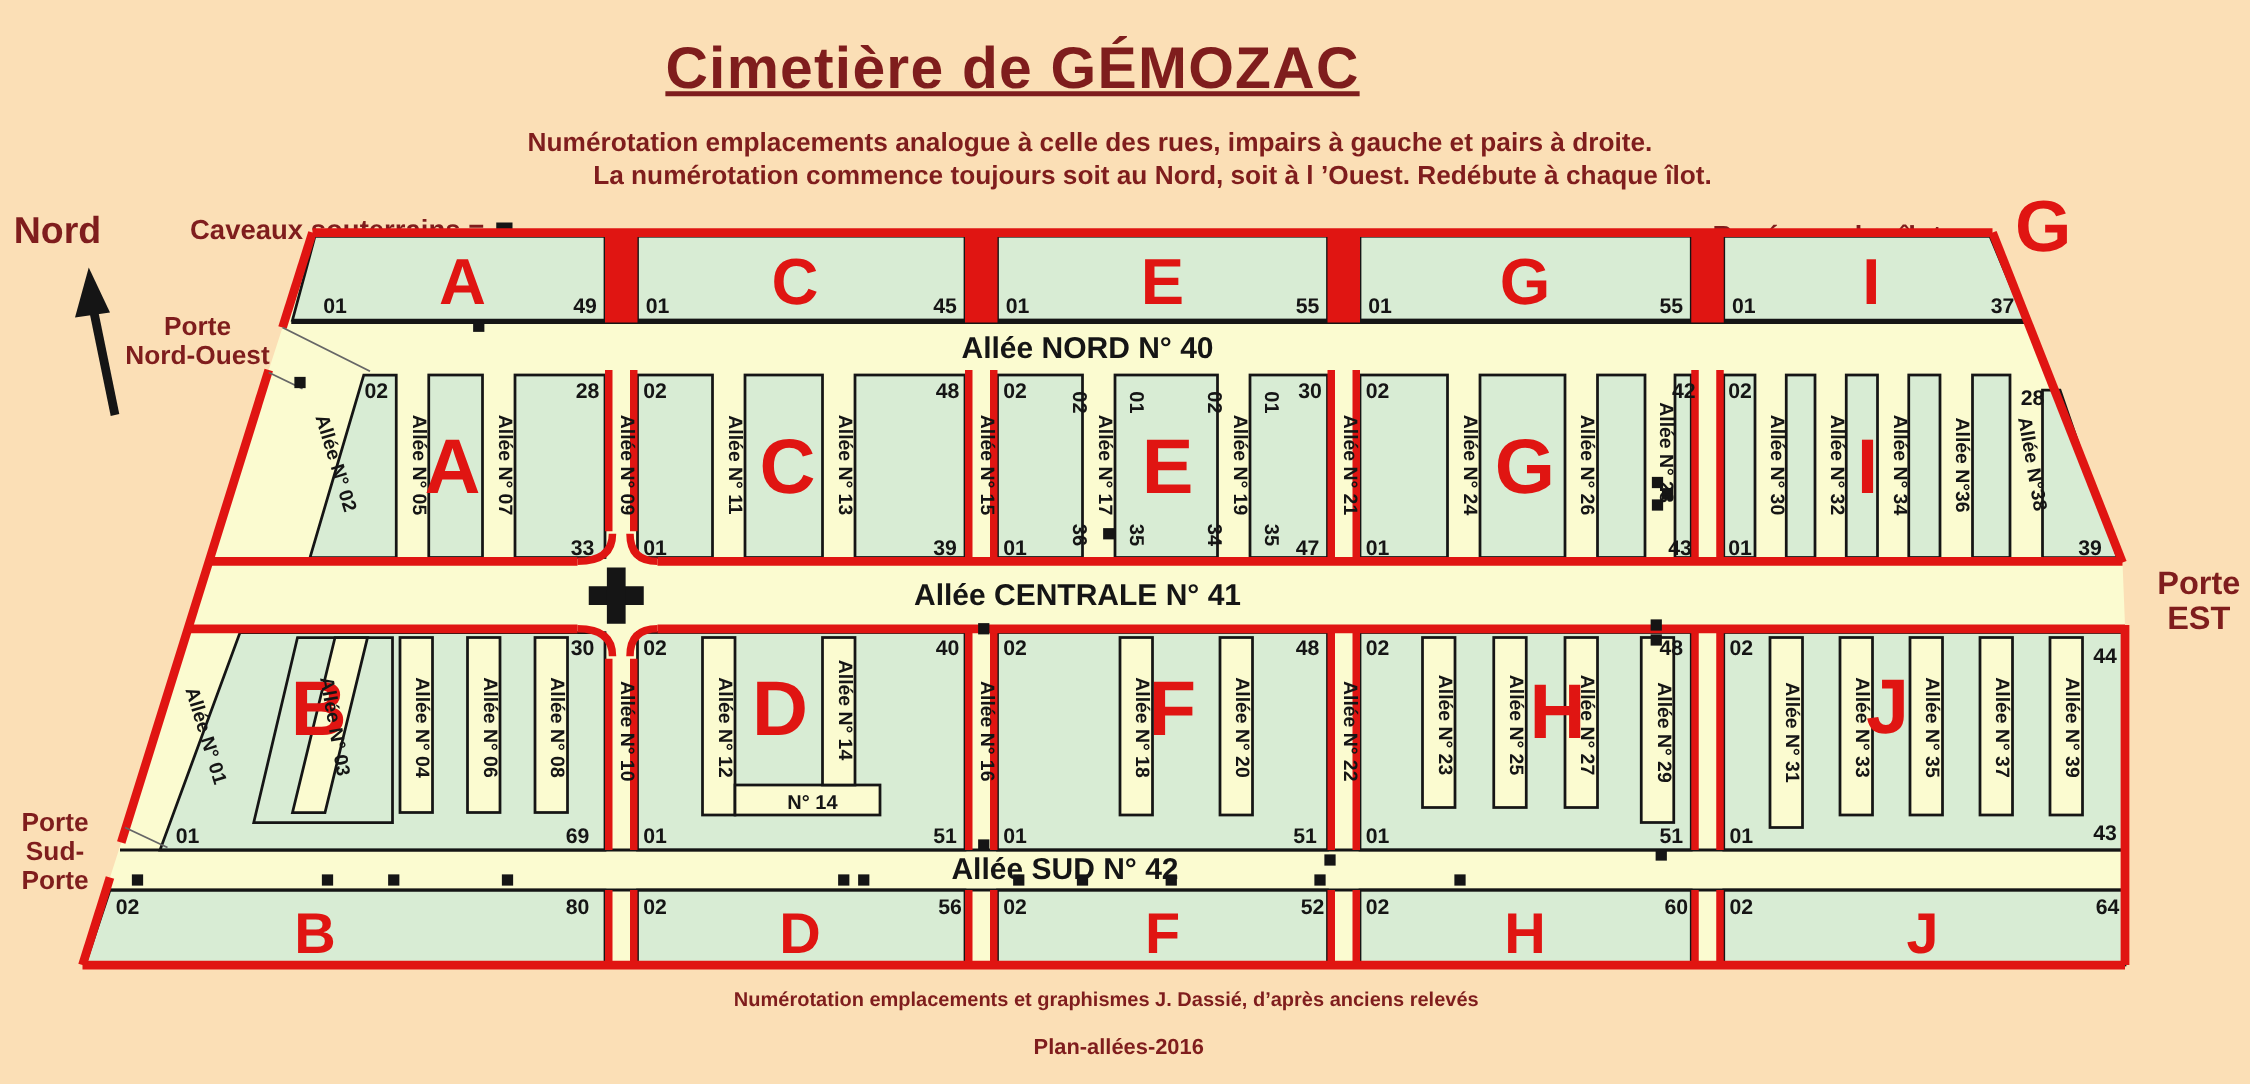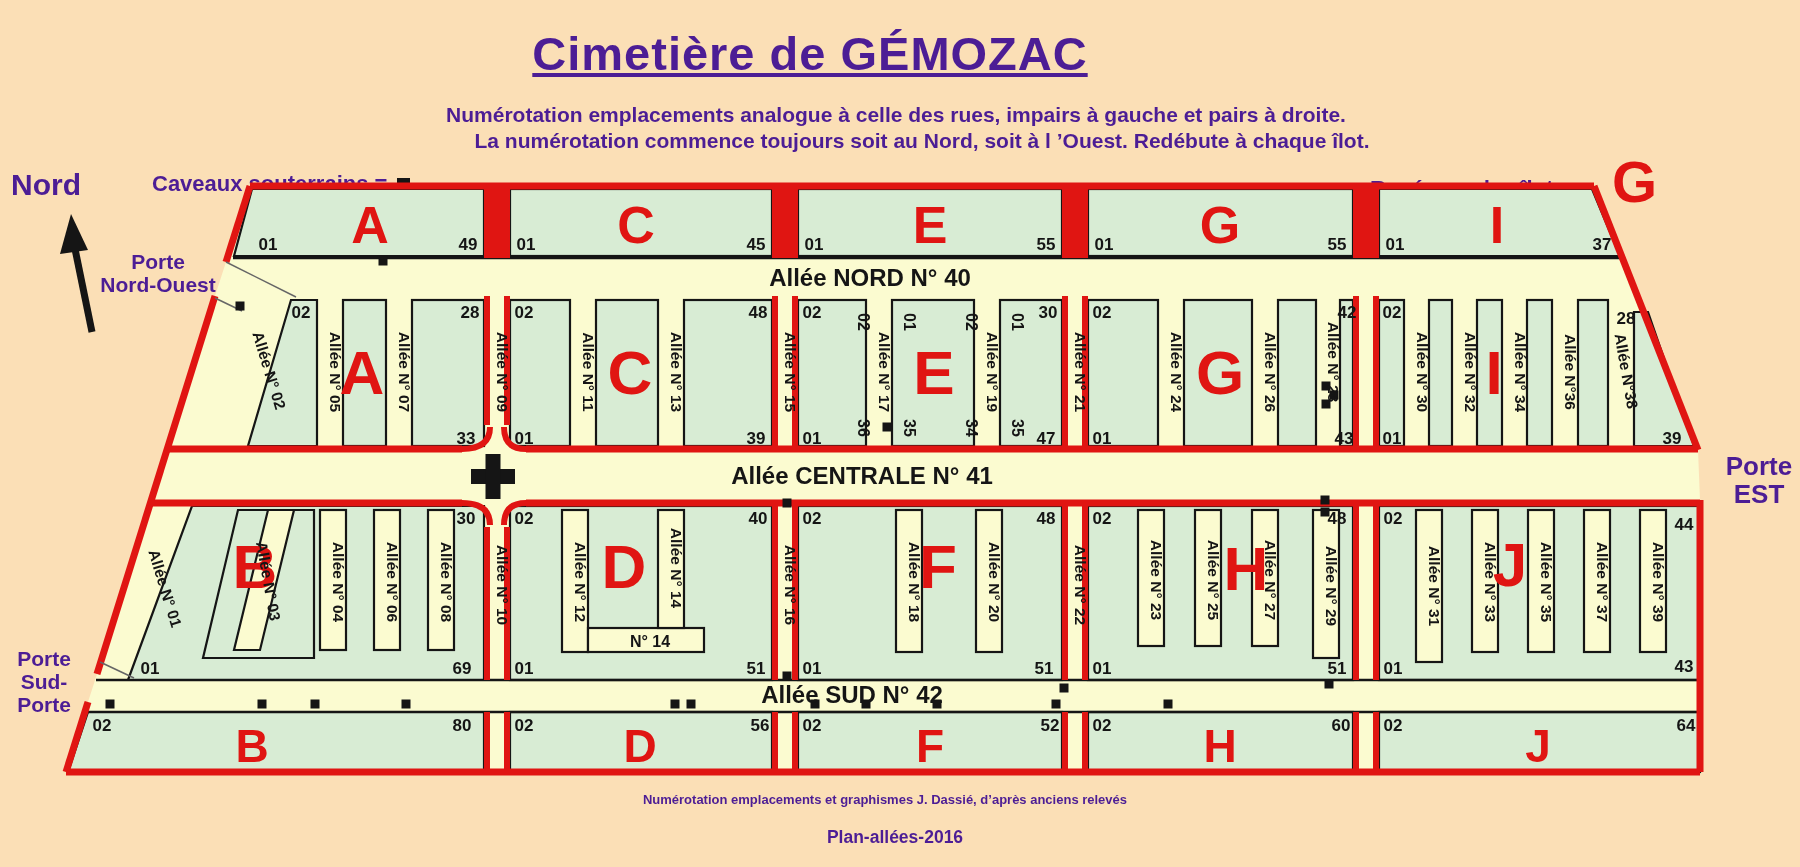--- a/index.html
+++ b/index.html
@@ -2,34 +2,34 @@
 <html><head>
 <meta charset="utf-8">
 <style>
   html,body{margin:0;padding:0;}
   body{
     width:1800px;height:867px;position:relative;overflow:hidden;
     background:#fbdfb6;
     font-family:"Liberation Sans", sans-serif;
     color:#151515;
   }
-  .ov{position:absolute;font-weight:bold;white-space:nowrap;color:#4c1d95;}
+  .ov{position:absolute;font-weight:bold;white-space:nowrap;color:#7f1d1d;}
   .center{transform:translateX(-50%);text-align:center;}
   #title{top:26px;left:810px;font-size:47px;text-decoration:underline;letter-spacing:1px;}
-  #sub1{top:103px;left:896px;font-size:21px;}
+  #sub1{top:103px;left:872px;font-size:21px;}
   #sub2{top:129px;left:905px;font-size:21px;margin-left:17px;}
   #caveaux-legend{top:171px;left:152px;font-size:22px;}
   .sq{display:inline-block;width:13px;height:13px;background:#151515;margin-left:10px;}
   #nord-label{top:168px;left:11px;font-size:30px;}
   #reperage-label{top:176px;left:1370px;font-size:22px;}
   #reperage-symbol{top:148px;left:1612px;font-size:58px;color:#e01512;}
   #porte-nw{top:250px;left:158px;font-size:21px;line-height:23px;}
   #porte-sw{top:647px;left:44px;font-size:21px;line-height:23px;}
   #porte-est{top:452px;left:1759px;font-size:26px;line-height:28px;}
-  #footer1{top:792px;left:885px;font-size:13px;}
+  #footer1{top:792px;left:885px;font-size:16px;}
   #footer2{top:827px;left:895px;font-size:17.5px;}
   svg{position:absolute;top:0;left:0;}
   svg text{font-family:"Liberation Sans", sans-serif;}
 </style>
 </head>
 <body>
 
 <div class="ov center" id="title">Cimetière de GÉMOZAC</div>
 <div class="ov center" id="sub1">Numérotation emplacements analogue à celle des rues, impairs à gauche et pairs à droite.</div>
 <div class="ov center" id="sub2">La numérotation commence toujours soit au Nord, soit à l ’Ouest. Redébute à chaque îlot.</div>

